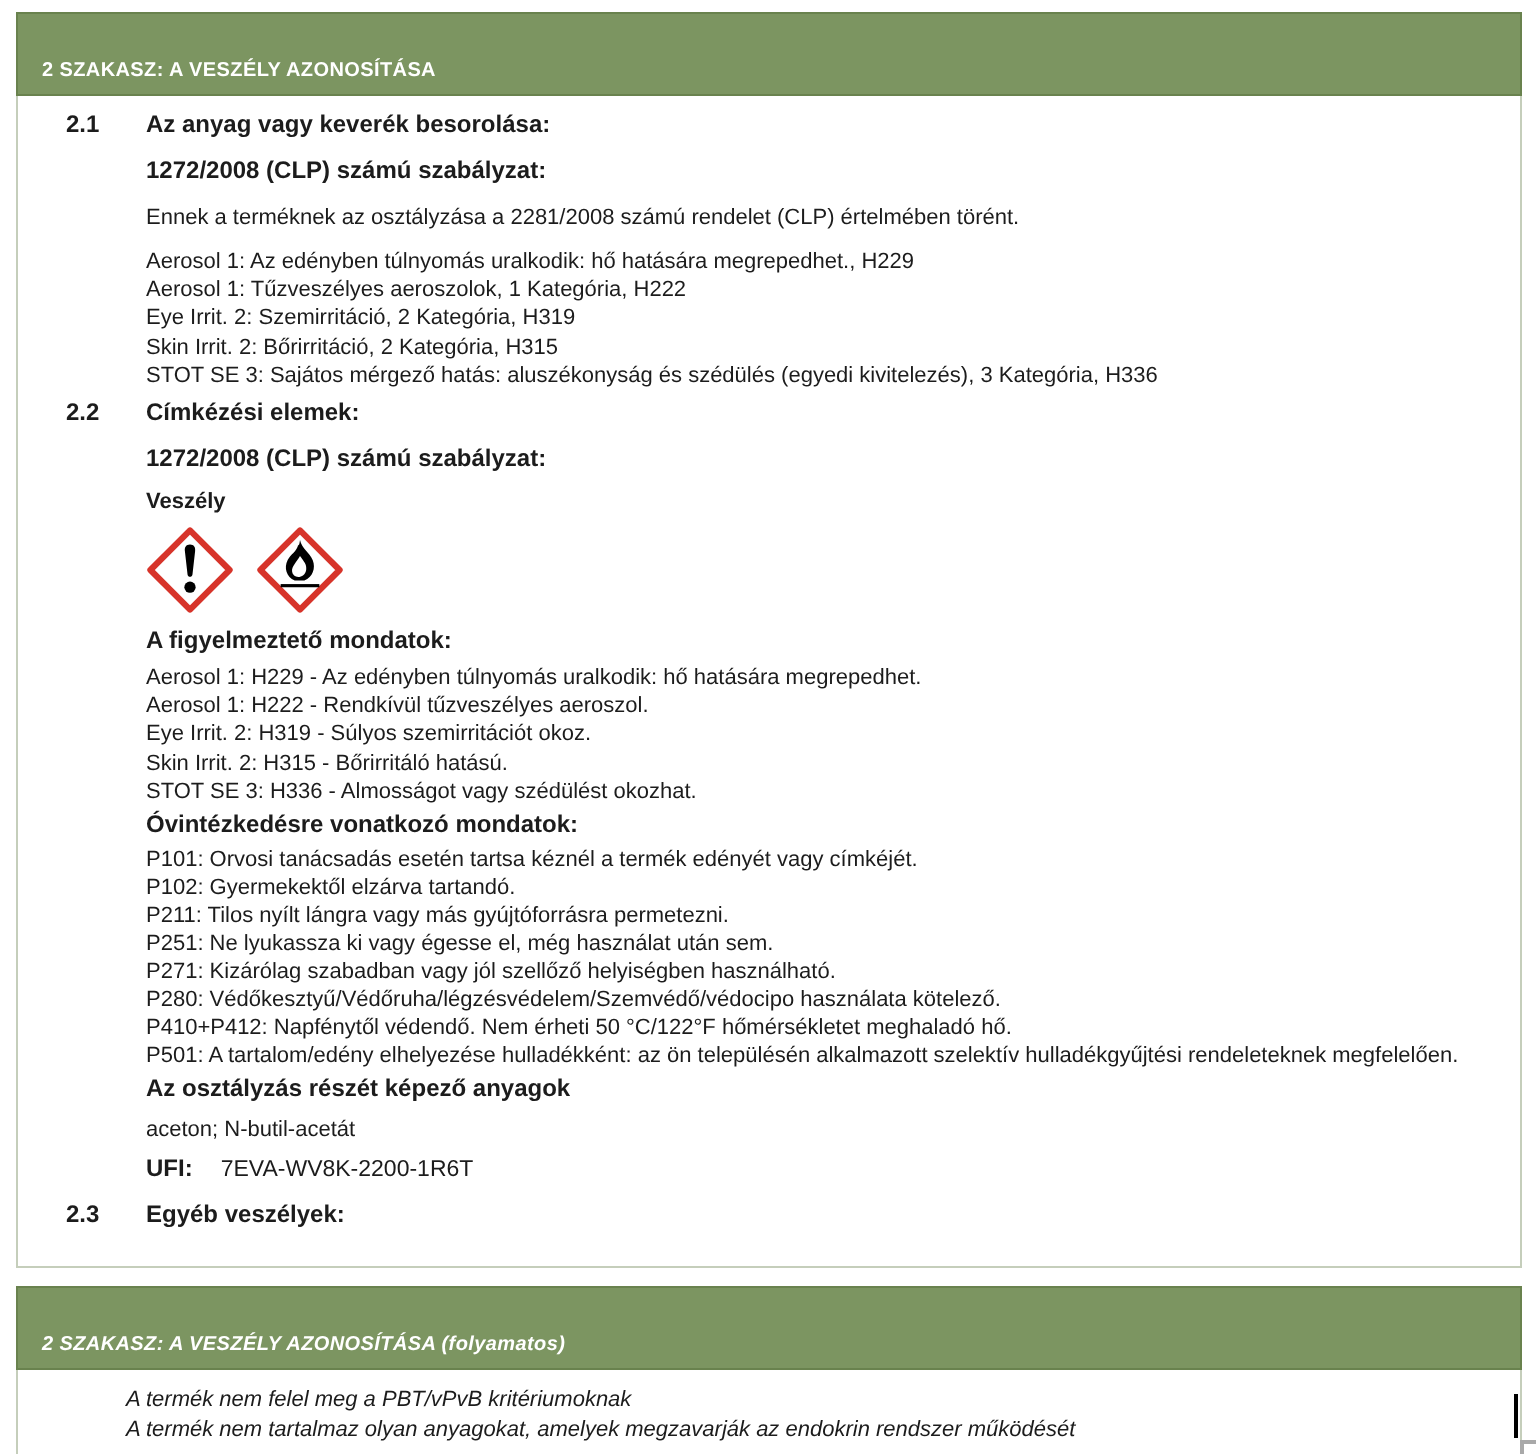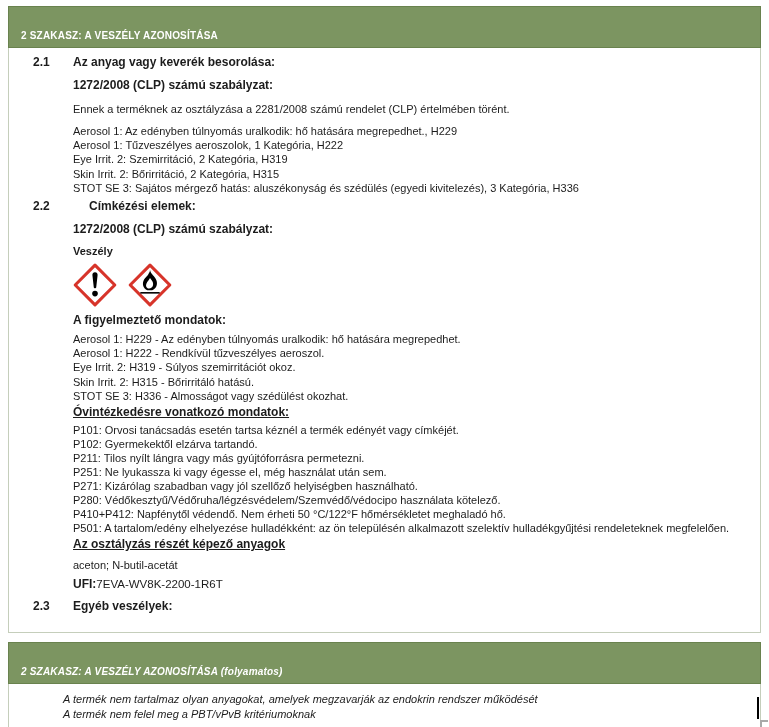--- a/index.html
+++ b/index.html
@@ -23,27 +23,27 @@
   }
   .panel.second .panel-body{padding:8px 8px 6px 14px;}
   .numrow{display:flex;align-items:flex-start;}
   .num{flex:none;width:40px;font-weight:700;font-size:12px;line-height:15px;}
   .sub-title{font-weight:700;font-size:12px;line-height:15px;}
   .ind{margin-left:40px;}
   .bold-head{font-weight:700;font-size:12px;line-height:15px;}
   .body-line{font-size:11px;line-height:14px;}
   .tight-list .body-line{line-height:14.2px;}
   .prec-list .body-line{line-height:14px;}
-  .mt8{margin-top:8px;} .mt9{margin-top:9px;} .mt4{margin-top:4px;gap:16px;}
-  .mt5{margin-top:5px;} .mt6{margin-top:6px;} .mt2{margin-top:2px;text-decoration:underline;}
+  .mt8{margin-top:8px;} .mt9{margin-top:9px;} .mt4{margin-top:4px;}
+  .mt5{margin-top:5px;} .mt6{margin-top:6px;} .mt2{margin-top:2px;}
   .mt3{margin-top:3px;} .mt7{margin-top:7px;}
   .signal-word{font-weight:700;font-size:11px;line-height:13px;}
   .pictos{display:flex;gap:11px;margin-top:5px;height:44px;}
   .picto{width:44px;height:44px;display:block;}
-  .ufi-row{display:flex;align-items:baseline;}
+  .ufi-row{display:flex;gap:14px;align-items:baseline;}
   .ufi-label{font-weight:700;font-size:12px;line-height:15px;}
   .ufi-value{font-size:11.5px;line-height:15px;}
   .cursor-artifact{position:absolute;left:757px;top:697px;width:2px;height:22px;background:#000;}
   .corner-artifact{position:absolute;left:760px;top:720px;width:6px;height:6px;
     border-left:2px solid #a9a9a9;border-top:2px solid #a9a9a9;}
 </style>
 </head>
 <body>
 
 <div>
@@ -132,21 +132,21 @@
 
     </div>
   </section>
 
   <section class="panel second">
     <div class="green-bar">
       <span>2 SZAKASZ: A VESZÉLY AZONOSÍTÁSA (folyamatos)</span>
     </div>
     <div class="panel-body">
       <div class="ind">
+        <div class="body-line" style="line-height:14.5px">A termék nem felel meg a PBT/vPvB kritériumoknak</div>
         <div class="body-line" style="line-height:14.5px">A termék nem tartalmaz olyan anyagokat, amelyek megzavarják az endokrin rendszer működését</div>
-        <div class="body-line" style="line-height:14.5px">A termék nem felel meg a PBT/vPvB kritériumoknak</div>
       </div>
     </div>
   </section>
 
   <div class="cursor-artifact"></div>
   <div class="corner-artifact"></div>
 </div>
 
 </body></html>

